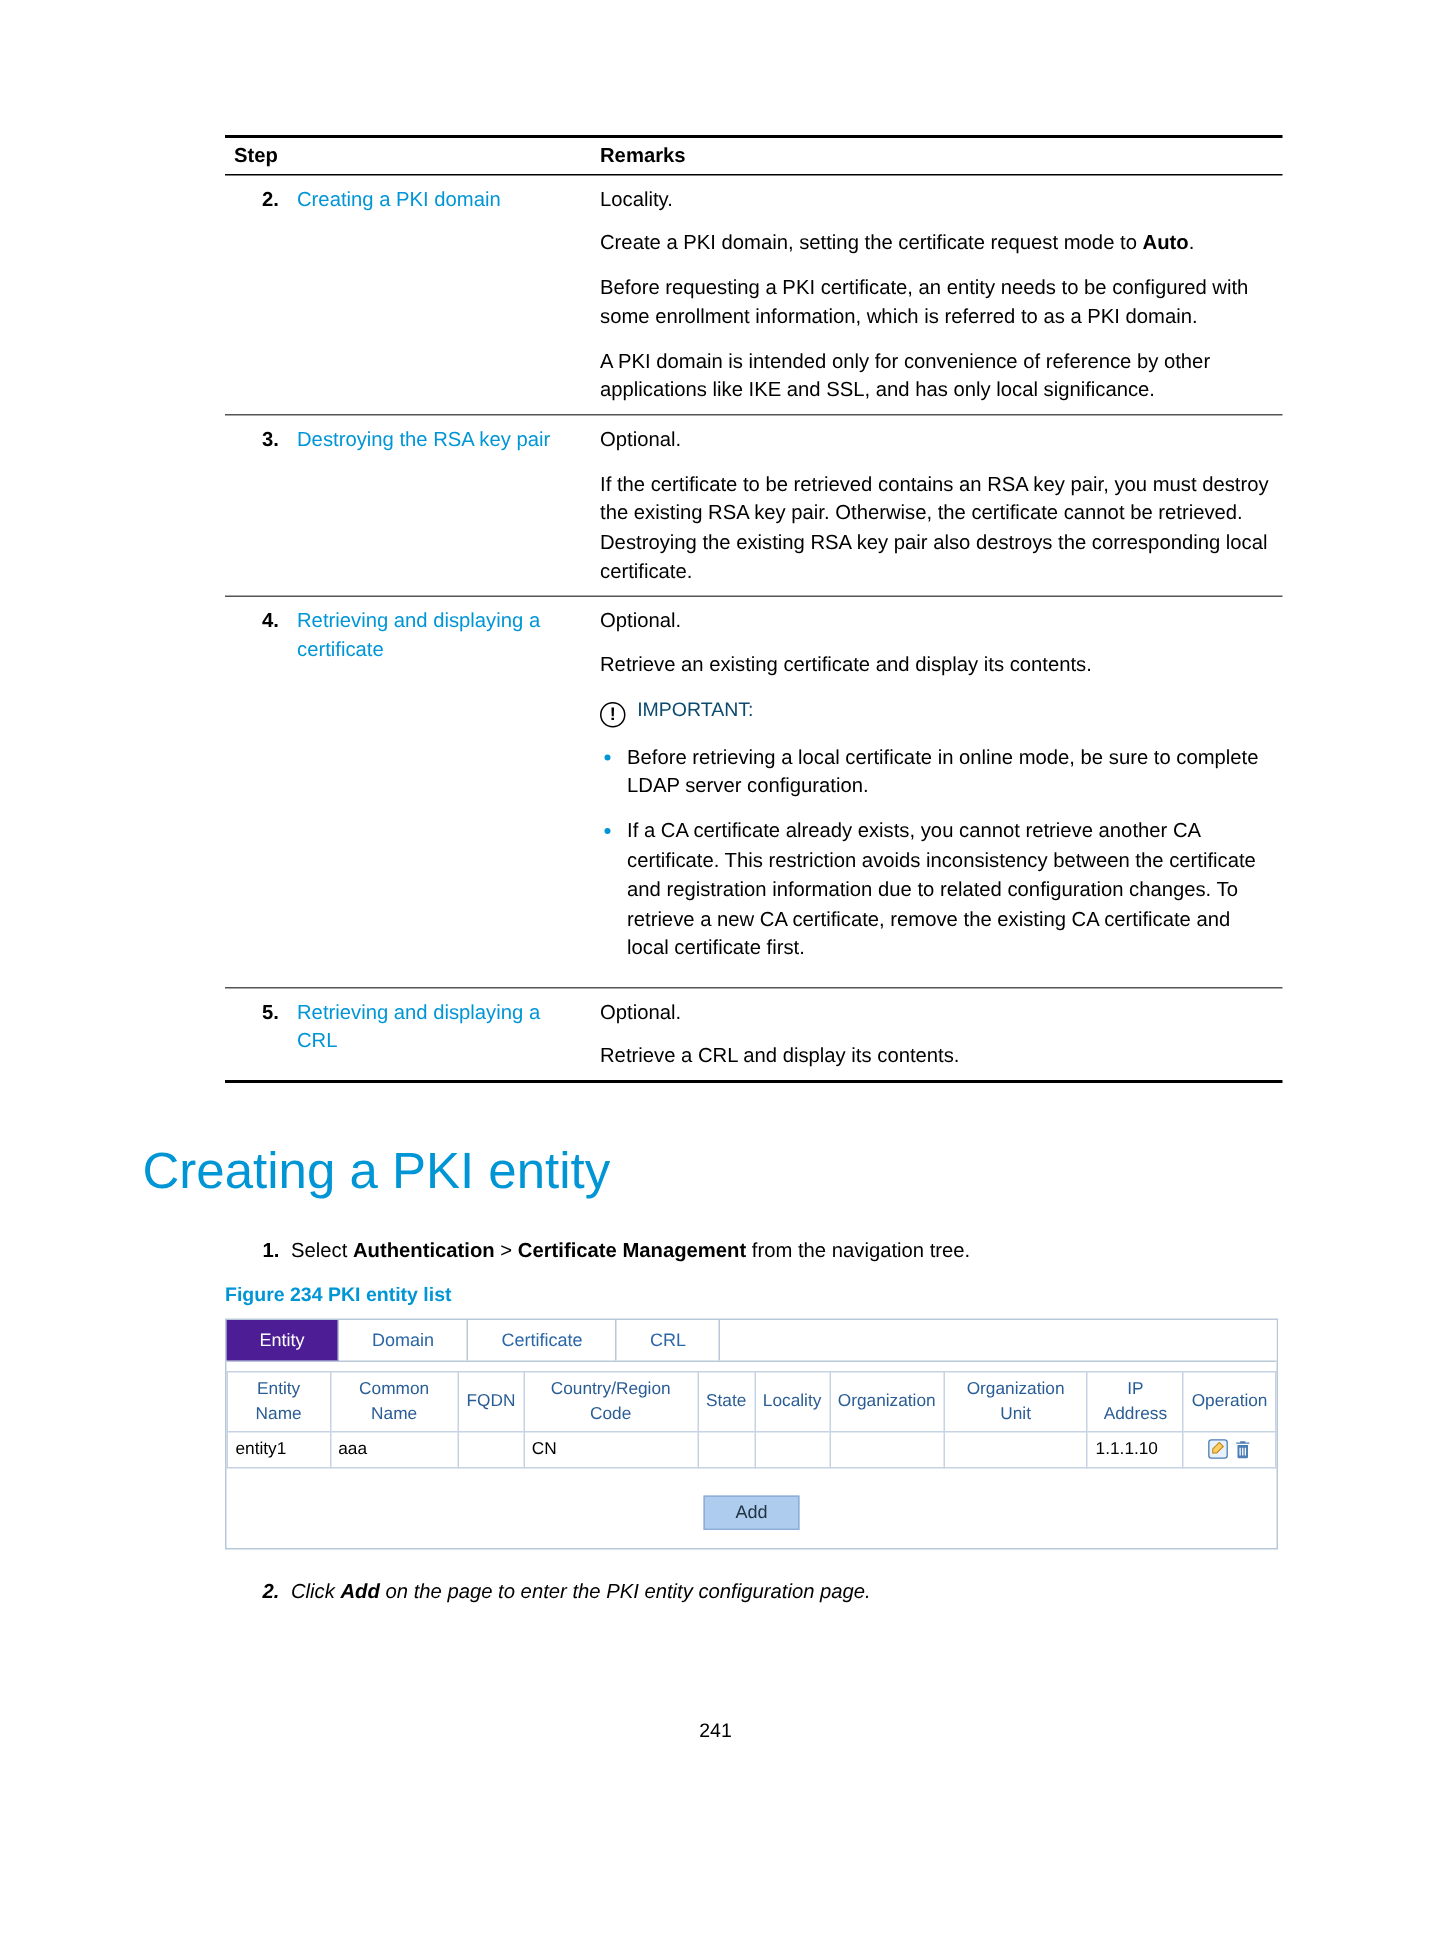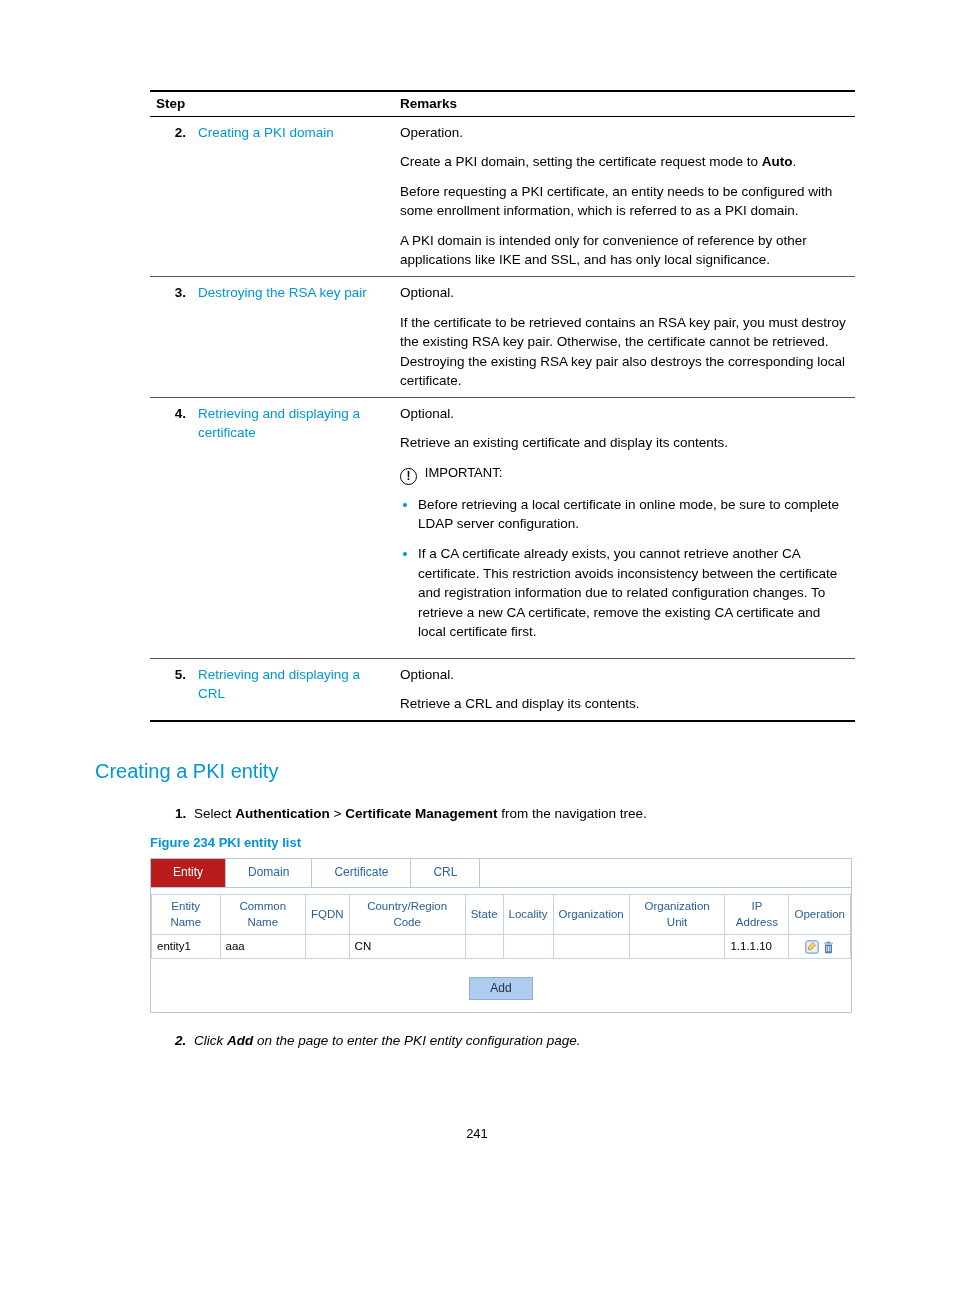--- a/index.html
+++ b/index.html
@@ -31,40 +31,40 @@
     padding: 6px 6px;
     vertical-align: top;
     border-bottom: 1px solid #555;
   }
   .steps-table tr:last-child td { border-bottom: none; }
   .step-num { width: 30px; font-weight: bold; text-align: right; padding-right: 4px;}
   .step-title { width: 190px; color: #0096d6; }
   .step-link { color: #0096d6; text-decoration: none; }
   .remarks-para { margin: 0 0 10px 0; }
   .remarks-para:last-child { margin-bottom: 0; }
-  .important-label { color: #000000; font-size: 13px; }
+  .important-label { color: #0c4a6e; font-size: 13px; }
   .important-icon {
     display: inline-block;
     width: 15px; height: 15px;
     border: 1.8px solid #000;
     border-radius: 50%;
     text-align: center;
     line-height: 14px;
     font-weight: bold;
     font-size: 12px;
     vertical-align: -3px;
     margin-right: 4px;
   }
   ul.bullets { margin: 6px 0 0 0; padding-left: 18px; }
   ul.bullets li { margin-bottom: 10px; }
   ul.bullets li::marker { color: #0096d6; }
   h1.section-title {
     color: #0096d6;
     font-weight: normal;
-    font-size: 20px;
+    font-size: 34px;
     margin: 35px 0 18px 0;
   }
   ol.proc { margin: 0 0 0 55px; padding-left: 40px; }
   ol.proc li { padding-left: 4px; margin-bottom: 5px;}
   ol.proc li::marker { font-weight: bold; }
   .sub { margin: 4px 0 14px 0; }
   .figure-caption {
     color: #0096d6;
     font-weight: bold;
     margin: 10px 0 6px 55px;
@@ -78,21 +78,21 @@
     font-size: 12px;
   }
   .tabbar { display: flex; border-bottom: 1px solid #b8c8d8; background:#fff;}
   .tab {
     padding: 5px 22px;
     border-right: 1px solid #b8c8d8;
     color: #2a66a8;
     cursor: pointer;
   }
   .tab.active {
-    background: #b91c1c;
+    background: #4c1d95;
     color: #fff;
   }
   .grid {
     width: 100%;
     border-collapse: collapse;
     margin-top: 6px;
   }
   .grid th, .grid td {
     border: 1px solid #c5d3e2;
     padding: 3px 5px;
@@ -123,21 +123,21 @@
     <tr>
       <th class="step-num" colspan="2">Step</th>
       <th>Remarks</th>
     </tr>
   </thead>
   <tbody>
     <tr>
       <td class="step-num">2.</td>
       <td class="step-title"><a class="step-link">Creating a PKI domain</a></td>
       <td>
-        <p class="remarks-para">Operation.</p>
+        <p class="remarks-para">Locality.</p>
         <p class="remarks-para"><span>Create a PKI domain, setting the certificate request mode to </span><b>Auto</b><span>.</span></p>
         <p class="remarks-para">Before requesting a PKI certificate, an entity needs to be configured with some enrollment information, which is referred to as a PKI domain.</p>
         <p class="remarks-para">A PKI domain is intended only for convenience of reference by other applications like IKE and SSL, and has only local significance.</p>
       </td>
     </tr>
     <tr>
       <td class="step-num">3.</td>
       <td class="step-title"><a class="step-link">Destroying the RSA key pair</a></td>
       <td>
         <p class="remarks-para">Optional.</p>

